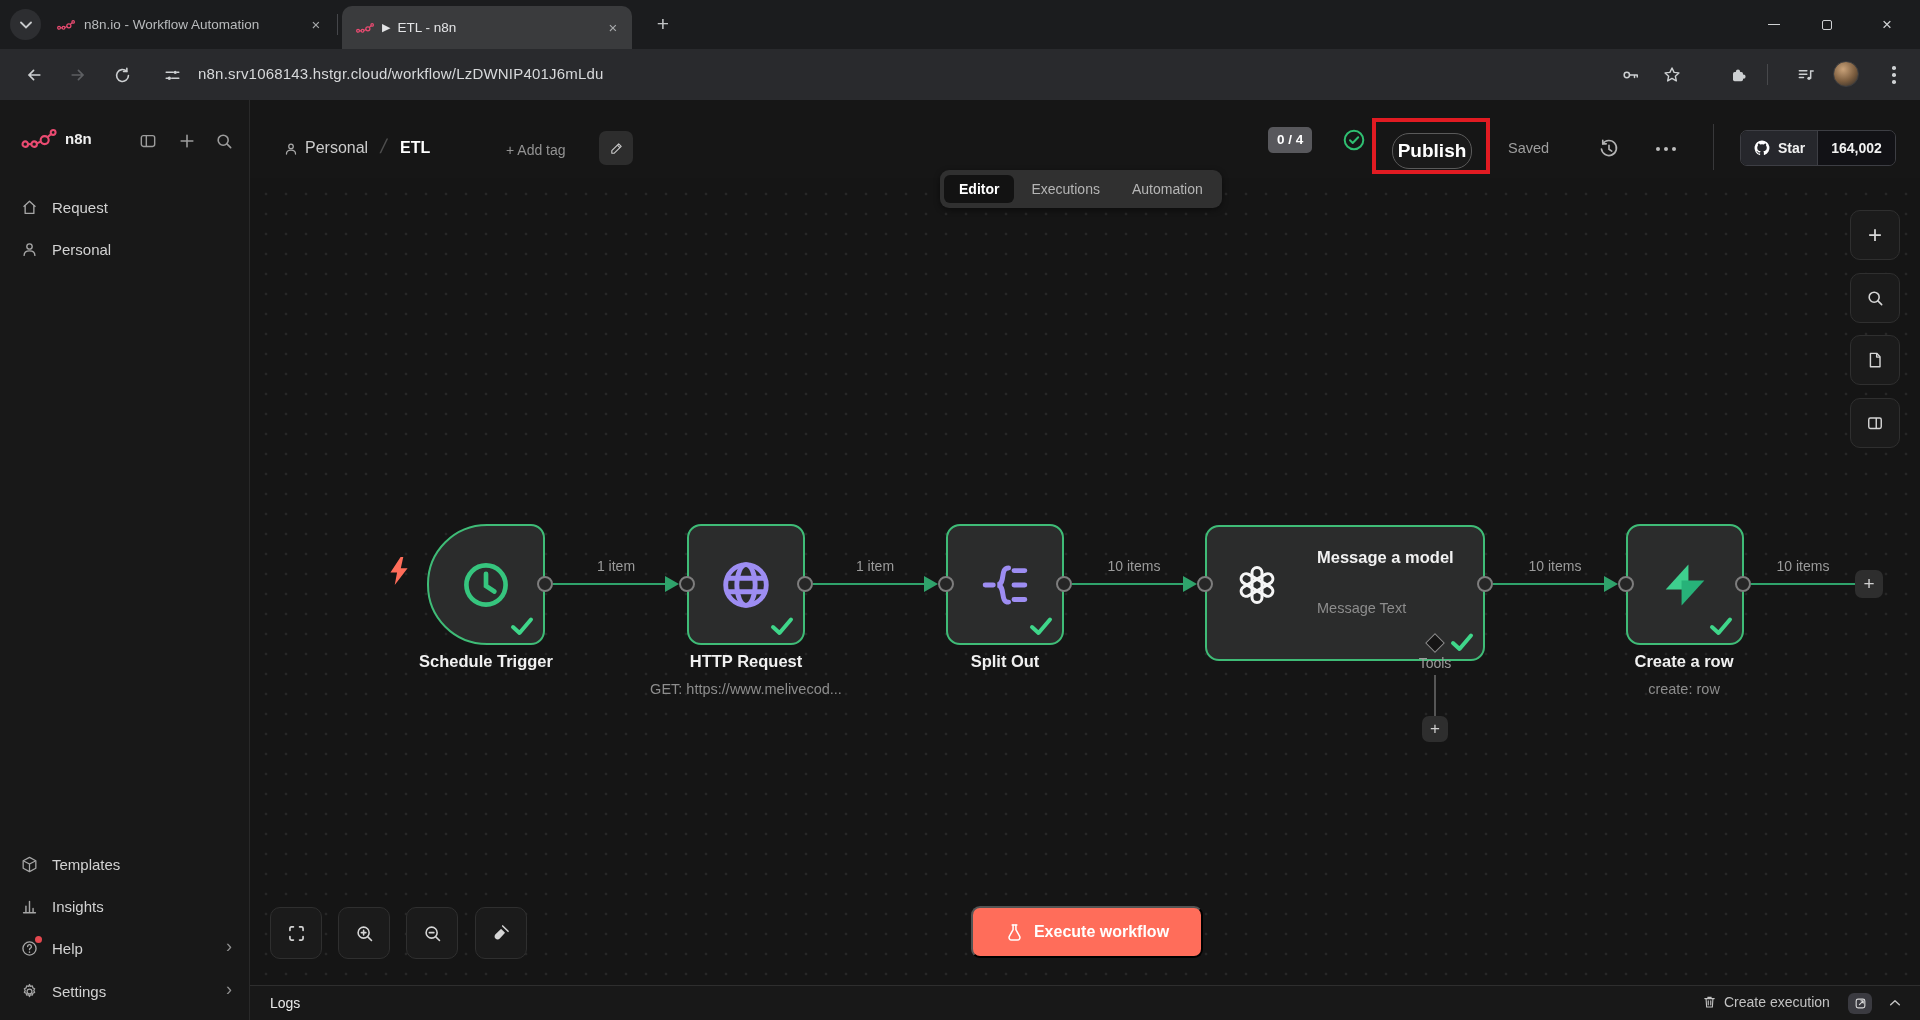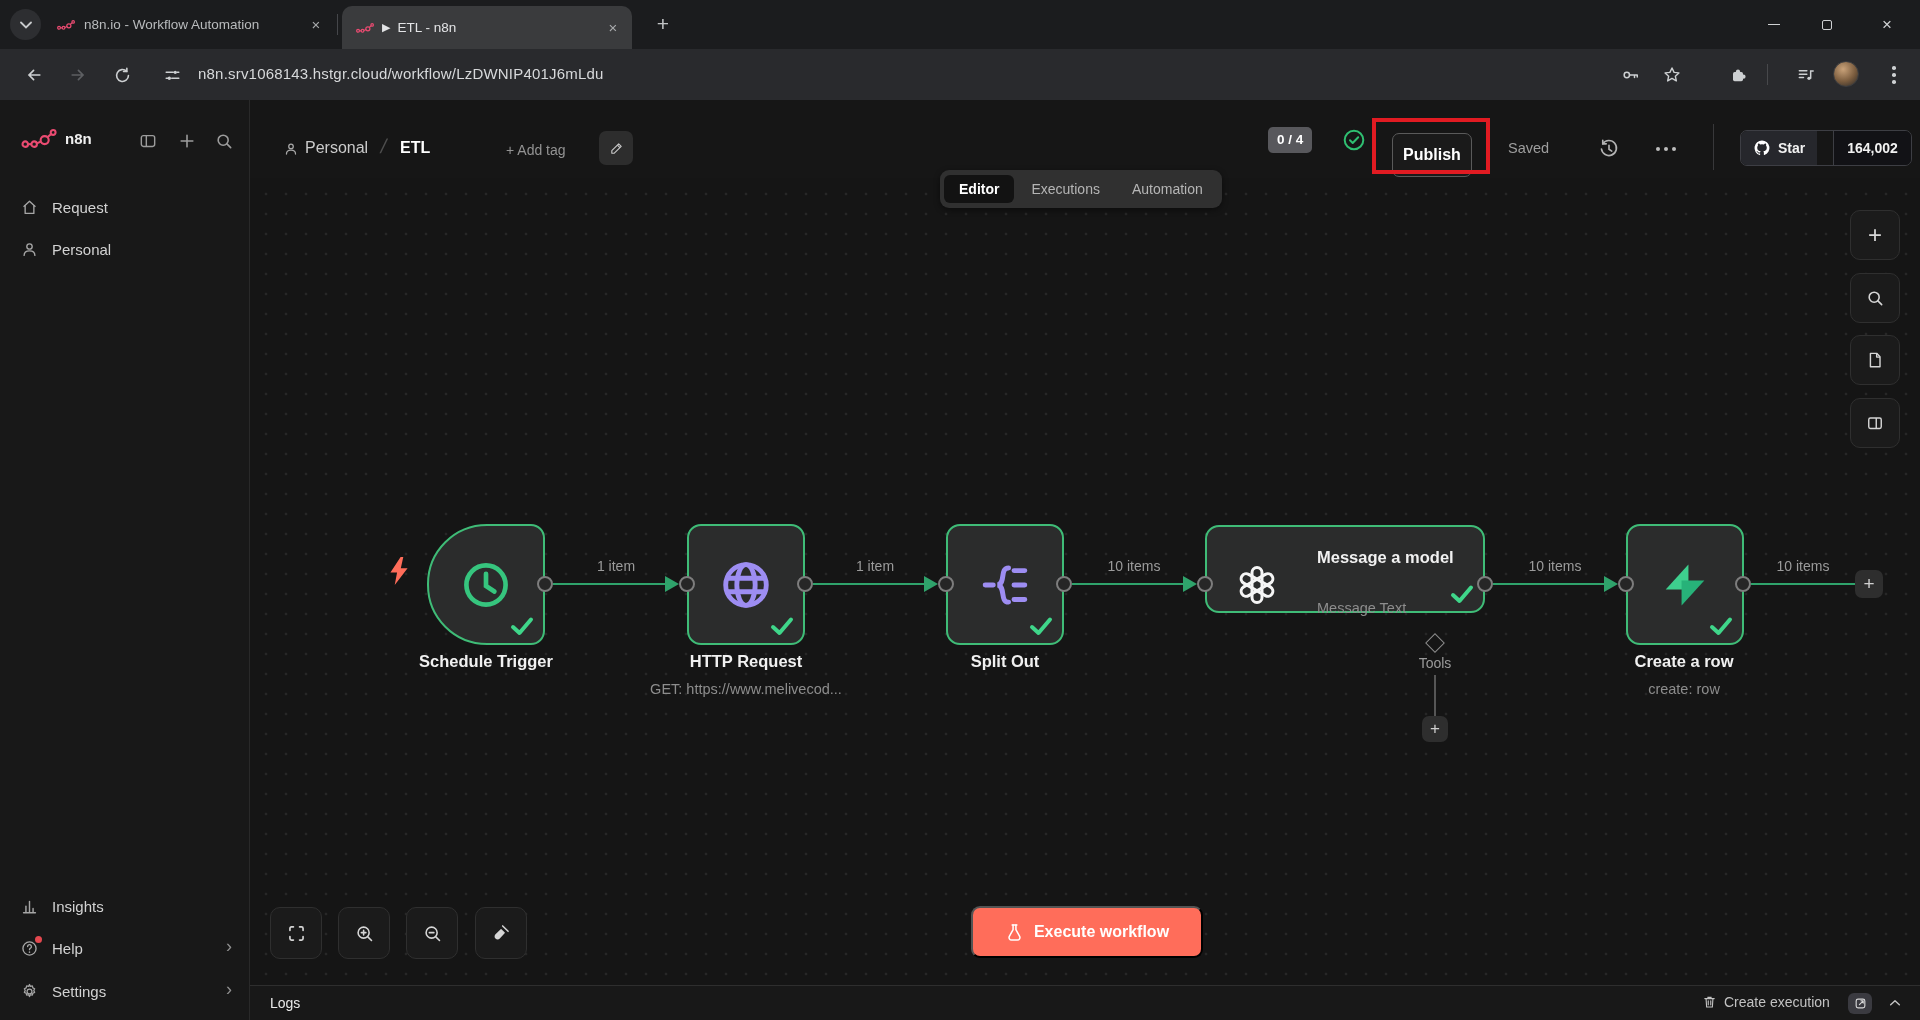--- a/index.html
+++ b/index.html
@@ -52,48 +52,48 @@
   .crumb-person { position:absolute; left:33px; top:41px; width:16px; height:16px; color:#a8a8a8; }
   .crumb-proj { position:absolute; left:55px; top:39px; font-size:16px; color:#cbcbcb; }
   .crumb-slash { position:absolute; left:131px; top:35px; font-size:20px; color:#4e4e4e; transform:skewX(-12deg); }
   .crumb-name { position:absolute; left:150px; top:39px; font-size:16px; font-weight:700; color:#ffffff; }
   .addtag { position:absolute; left:256px; top:42px; font-size:14px; color:#939393; }
   .editbtn { position:absolute; left:349px; top:31px; width:34px; height:34px; border-radius:7px; background:#2d2d2d;
              color:#c9c9c9; display:flex; align-items:center; justify-content:center; }
   .issues-badge { position:absolute; left:1018px; top:27px; height:26px; padding:0 9px; border-radius:5px;
                   background:#58585c; color:#ffffff; font-size:13.5px; font-weight:700; line-height:26px; }
   .okcheck { position:absolute; left:1092px; top:28px; width:24px; height:24px; color:#2fbf71; }
-  .publishbtn { position:absolute; left:1142px; top:33px; width:80px; height:44px; border-radius:7px; background:#1a1a1a;
-                border:1px solid #5a5a5a; color:#ffffff; font-size:16px; font-weight:700; display:flex;
+  .publishbtn { position:absolute; left:1142px; top:33px; width:80px; height:36px; border-radius:17px; background:#1a1a1a;
+                border:1px solid #5a5a5a; color:#ffffff; font-size:19px; font-weight:700; display:flex;
                 align-items:center; justify-content:center; }
   .savedlbl { position:absolute; left:1258px; top:40px; font-size:14.5px; color:#9e9e9e; }
   .histbtn { position:absolute; left:1348px; top:38px; width:22px; height:22px; color:#b3b3b3; }
   .hdots { position:absolute; left:1405px; top:47px; width:4px; height:4px; border-radius:50%; background:#bdbdbd;
            box-shadow:8px 0 #bdbdbd, -8px 0 #bdbdbd; margin-left:9px; }
   .hdr-divider { position:absolute; left:1463px; top:24px; width:1px; height:46px; background:#38383a; }
   .gh { position:absolute; left:1490px; top:30px; height:36px; display:flex; border:1px solid #3d3e44;
-        border-radius:7px; overflow:hidden;gap:16px; }
+        border-radius:7px; overflow:hidden; }
   .gh-left { background:#26272c; display:flex; align-items:center; gap:7px; padding:0 12px; color:#f2f2f2;
              font-size:14px; font-weight:700; }
   .gh-right { background:#121216; display:flex; align-items:center; padding:0 13px; color:#f2f2f2;
               font-size:14px; font-weight:700; border-left:1px solid #3d3e44; }
 
   
   .viewtabs { position:absolute; left:940px; top:170px; height:38px; background:#303030; border-radius:9px;
               display:flex; align-items:center; padding:4px; gap:2px; box-shadow:0 2px 6px rgba(0,0,0,.45); z-index:40; }
   .viewtab { padding:6px 15px; font-size:14px; color:#b5b5b5; border-radius:6px; }
   .viewtab.active { background:#121212; color:#ffffff; font-weight:700; }
 
   
   .canvas { position:absolute; left:250px; top:178px; width:1670px; height:807px; background-color:#151515;
             background-image:radial-gradient(circle, #272727 1.5px, transparent 1.6px);
             background-size:20px 20px; background-position:6px 6px; overflow:hidden; }
   .node { position:absolute; width:118px; height:121px; background:#2b2c2c; border:2px solid #3fbc77; border-radius:14px; }
   .node.trigger { border-radius:60px 14px 14px 60px; }
-  .node.wide { width:280px; height:88px; }
+  .node.wide { width:280px; height:136px; }
   .node-icon { position:absolute; left:50%; top:50%; transform:translate(-50%,-50%); }
   .check { position:absolute; right:9px; bottom:7px; }
   .node-label { position:absolute; transform:translateX(-50%); color:#f1f1f1; font-weight:700; font-size:16.5px;
                 white-space:nowrap; text-align:center; }
   .node-sub { position:absolute; transform:translateX(-50%); color:#8d8d8d; font-size:14.5px; white-space:nowrap; }
   .endpoint { position:absolute; width:16px; height:16px; border-radius:50%; border:2px solid #7d7d7d; background:#262626; z-index:5; }
   .conn { position:absolute; height:2px; background:#2fa36b; top:405px; }
   .conn-arrow { position:absolute; top:398px; width:0; height:0; border-left:14px solid #2fa36b;
                 border-top:8px solid transparent; border-bottom:8px solid transparent; }
   .conn-label { position:absolute; top:380px; transform:translateX(-50%); color:#9b9b9b; font-size:14px; white-space:nowrap; }
@@ -281,20 +281,30 @@
     <div class="side-row" style="top:132px;">
       <span class="sico">
         <svg width="19" height="19" viewBox="0 0 24 24" fill="none" stroke="currentColor" stroke-width="1.7" stroke-linecap="round">
             <circle cx="12" cy="8.2" r="3.4"></circle>
             <path d="M5.2 19.5 c0-3.8 3-5.8 6.8-5.8 s6.8 2 6.8 5.8"></path>
           </svg>
       </span>
       <span>Personal</span>
     </div>
 
+    <div class="side-row" style="top:747px;">
+      <span class="sico">
+        <svg width="19" height="19" viewBox="0 0 24 24" fill="none" stroke="currentColor" stroke-width="1.6" stroke-linejoin="round">
+            <path d="M12 3 L20 7.2 V16.8 L12 21 L4 16.8 V7.2 Z"></path>
+            <path d="M4.6 7.5 L12 11.4 L19.4 7.5"></path>
+            <path d="M12 11.4 V20.4"></path>
+          </svg>
+      </span>
+      <span>Templates</span>
+    </div>
     <div class="side-row" style="top:789px;">
       <span class="sico">
         <svg width="19" height="19" viewBox="0 0 24 24" fill="none" stroke="currentColor" stroke-width="1.8" stroke-linecap="round">
             <path d="M4.5 20 H19.5 M7.5 20 V11.5 M12 20 V5.5 M16.5 20 V14.5"></path>
           </svg>
       </span>
       <span>Insights</span>
     </div>
     <div class="side-row" style="top:831px;">
       <span class="sico">

